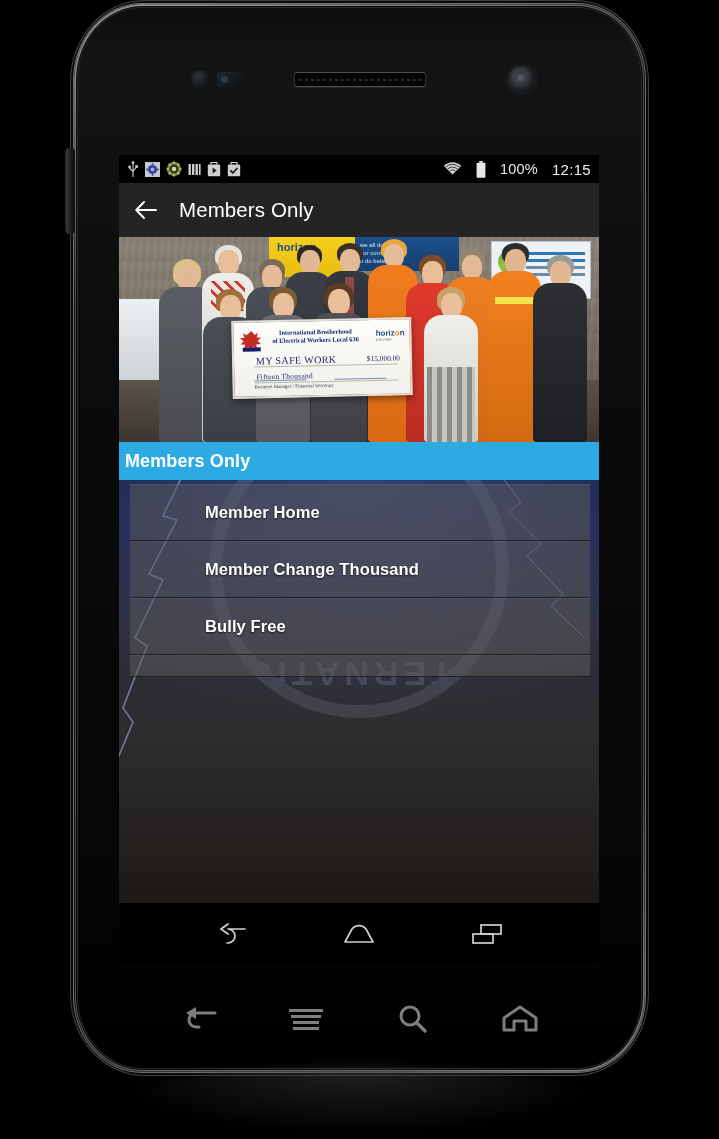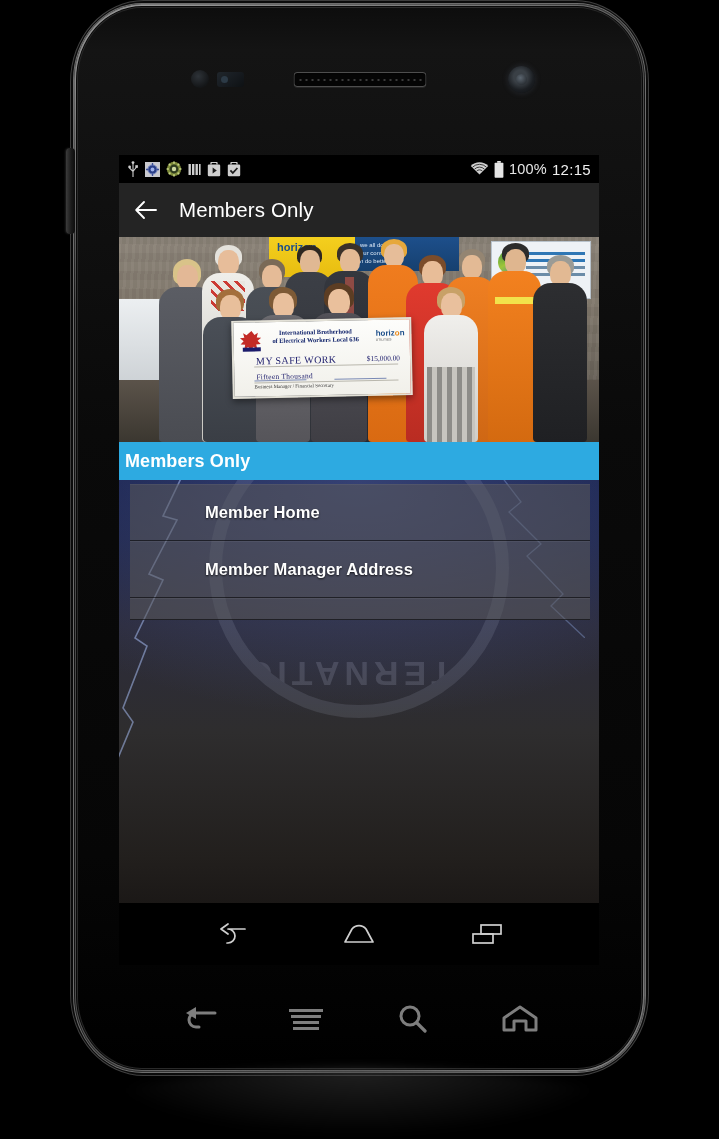--- a/index.html
+++ b/index.html
@@ -95,21 +95,21 @@
     position:absolute; left:41px; top:147px; width:480px; height:810px;
     background:#000; overflow:hidden;
   }
 
   
   .statusbar {
     height:28px; background:#000; display:flex; align-items:center;
     padding:0 8px; color:#d8d8d8; font-size:13.5px;
   }
   .sb-left { display:flex; align-items:center; gap:6px; }
-  .sb-right { margin-left:auto; display:flex; align-items:center; gap:5px; }
+  .sb-right { margin-left:auto; display:flex; align-items:center; gap:14px; }
   .sb-icon { display:block; }
   .sb-text { font-size:14.5px; color:#e6e6e6; letter-spacing:0.2px; }
   .sb-clock { font-size:15px; color:#f0f0f0; letter-spacing:0.3px; }
 
   
   .appbar {
     height:54px; background:#242424; display:flex; align-items:center;
     padding-left:14px; gap:20px;
   }
   .appbar-title { color:#fff; font-size:20.5px; font-weight:400; letter-spacing:0.1px; }
@@ -473,21 +473,24 @@
         </svg>
         <svg class="bolt2" style="right:14px;top:-12px;width:130px;height:170px;" viewBox="0 0 130 170">
           <path d="M40 0 L66 34 L54 44 L86 76 L72 88 L108 126 L96 138 L130 170"></path>
         </svg>
 
         <div class="list">
           <div class="list-item">
             <span class="list-item-label">Member Home</span>
           </div>
           <div class="list-item">
-            <span class="list-item-label">Member Manager Address</span>
+            <span class="list-item-label">Member Change Thousand</span>
+          </div>
+          <div class="list-item">
+            <span class="list-item-label">Bully Free</span>
           </div>
           <div class="list-item partial">
             <span class="list-item-label"></span>
           </div>
         </div>
       </div>
 
       <div class="navbar">
         <div class="nav-btn">
           <svg width="34" height="22" viewBox="0 0 34 22">

